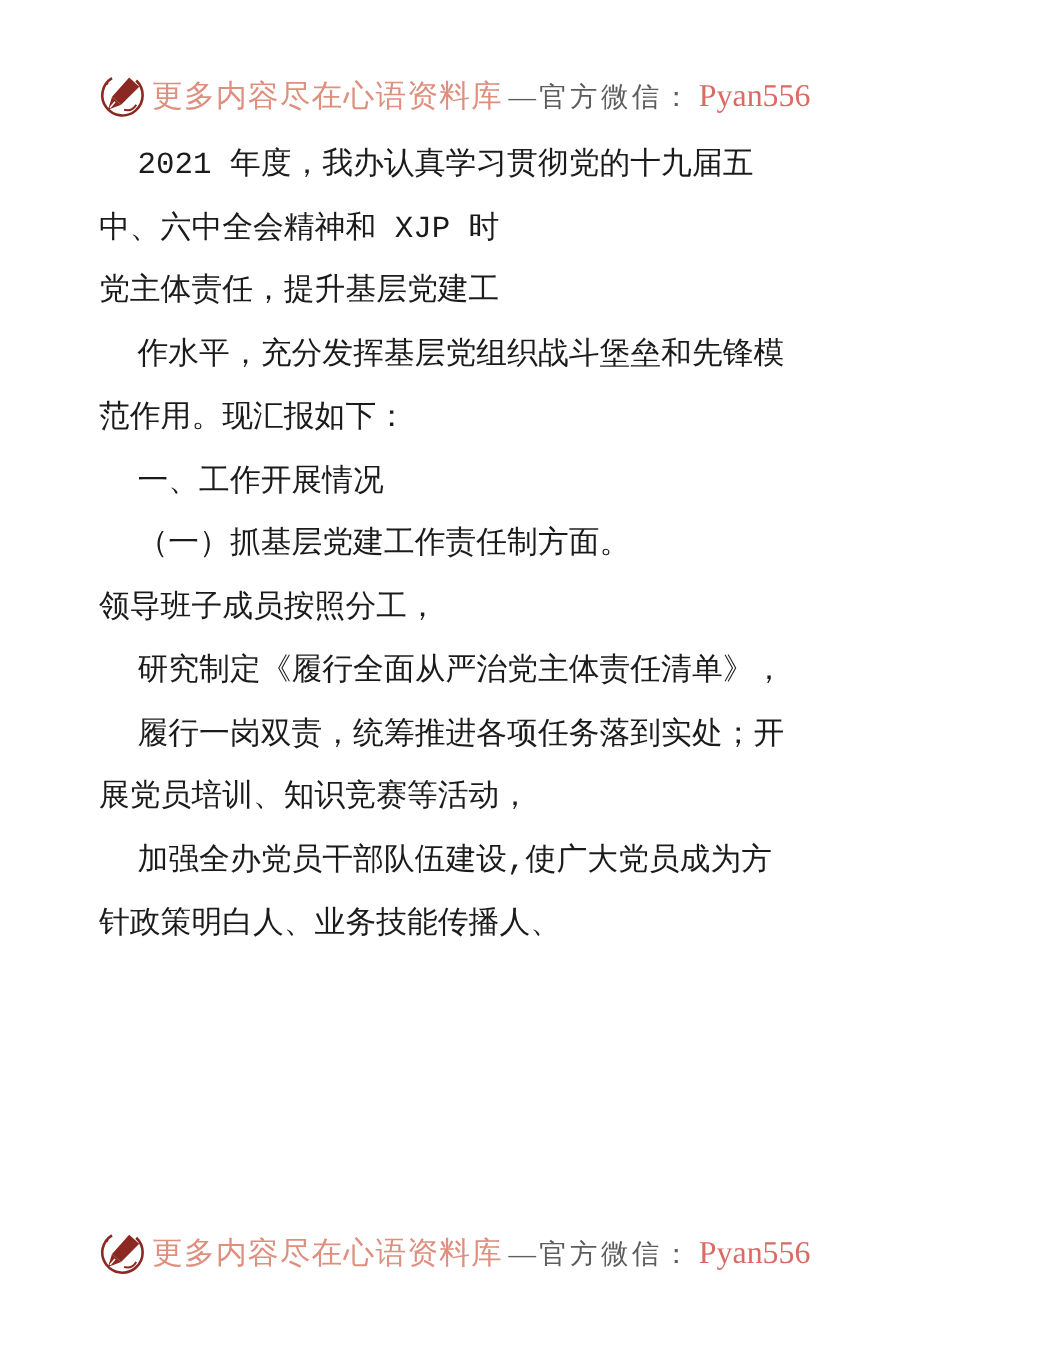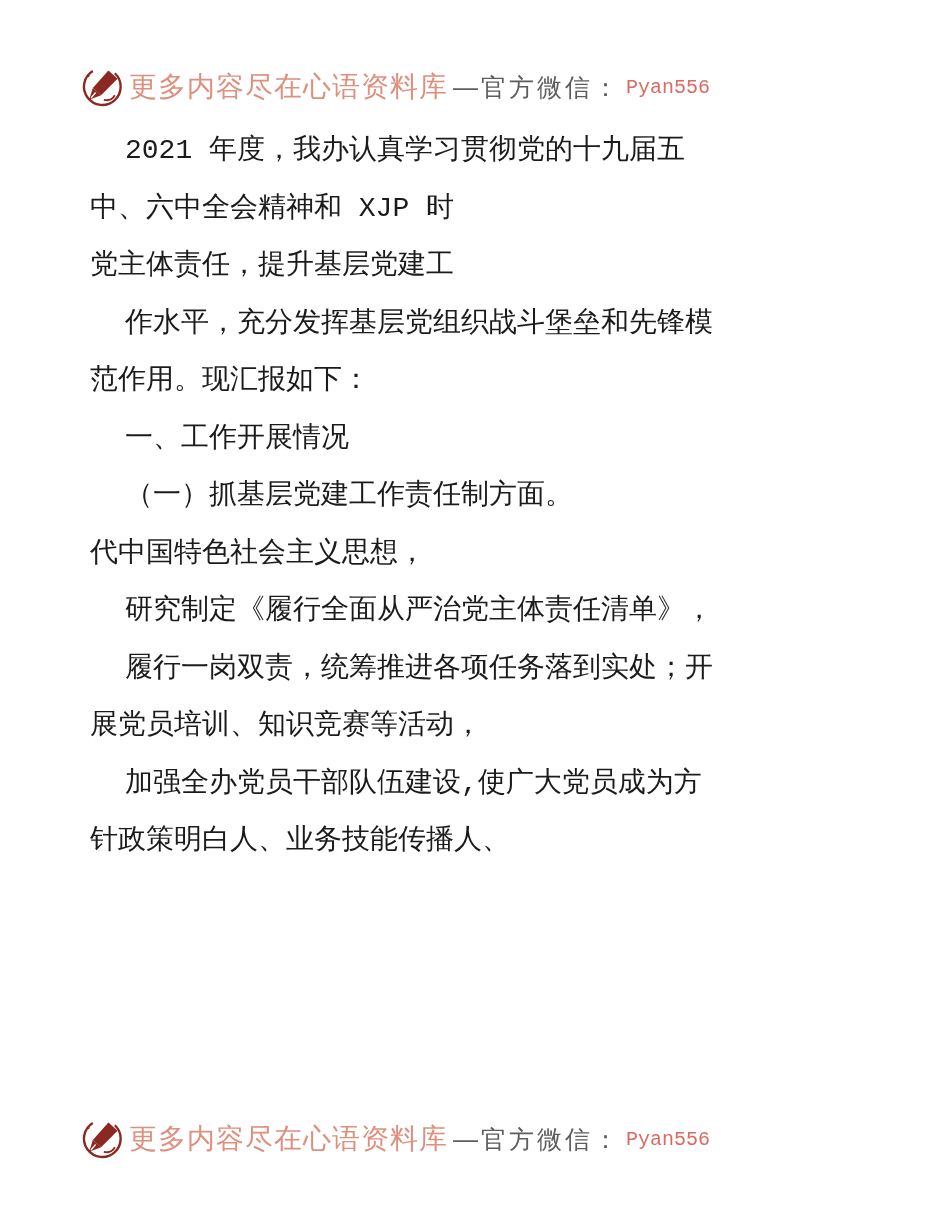--- a/index.html
+++ b/index.html
@@ -7,20 +7,21 @@
     padding: 0;
     background: #ffffff;
   }
   .page {
     position: relative;
     width: 790px;
     height: 1230px;
     background: #ffffff;
     overflow: hidden;
     font-family: "Liberation Serif", "DejaVu Serif", serif;
+    padding-left: 36px;
   }
   
   .watermark {
     position: absolute;
     left: 0;
     right: 0;
     display: flex;
     justify-content: center;
     align-items: center;
     gap: 5px;
@@ -37,27 +38,27 @@
   .wm-brand {
     font-size: 28px;
     letter-spacing: 1px;
     color: var(--brand-color, #de8f7e);
     font-family: "Liberation Serif", "DejaVu Serif", serif;
   }
   .wm-label {
     font-size: 25px;
     letter-spacing: 3px;
     color: var(--label-color, #5d5d5d);
-    font-family: Liberation Sans, sans-serif;
+    font-family: Liberation Serif, serif;
     text-align: center;
   }
   .wm-id {
-    font-size: 20px;
+    font-size: 29px;
     color: var(--id-color, #d96b63);
-    font-family: Liberation Mono, monospace;
+    font-family: Liberation Serif, serif;
   }
   
   .doc-body {
     position: absolute;
     top: 122px;
     left: 90px;
     width: 760px;
     color: var(--text-color, #1b1b1b);
     font-size: 28px;
     line-height: 57.5px;
@@ -95,21 +96,21 @@
   </div>
 
   <div class="doc-body" id="doc-lines">
       <div class="line indent">2021 年度，我办认真学习贯彻党的十九届五</div>
       <div class="line">中、六中全会精神和 XJP 时</div>
       <div class="line">党主体责任，提升基层党建工</div>
       <div class="line indent">作水平，充分发挥基层党组织战斗堡垒和先锋模</div>
       <div class="line">范作用。现汇报如下：</div>
       <div class="line indent">一、工作开展情况</div>
       <div class="line indent">（一）抓基层党建工作责任制方面。</div>
-      <div class="line">代中国特色社会主义思想，</div>
+      <div class="line">领导班子成员按照分工，</div>
       <div class="line indent">研究制定《履行全面从严治党主体责任清单》，</div>
       <div class="line indent">履行一岗双责，统筹推进各项任务落到实处；开</div>
       <div class="line">展党员培训、知识竞赛等活动，</div>
       <div class="line indent">加强全办党员干部队伍建设,使广大党员成为方</div>
       <div class="line">针政策明白人、业务技能传播人、</div>
     </div>
 
   <div class="watermark footer">
     <span class="wm-logo">
       <svg viewBox="0 0 48 48" width="44" height="46" aria-hidden="true">

